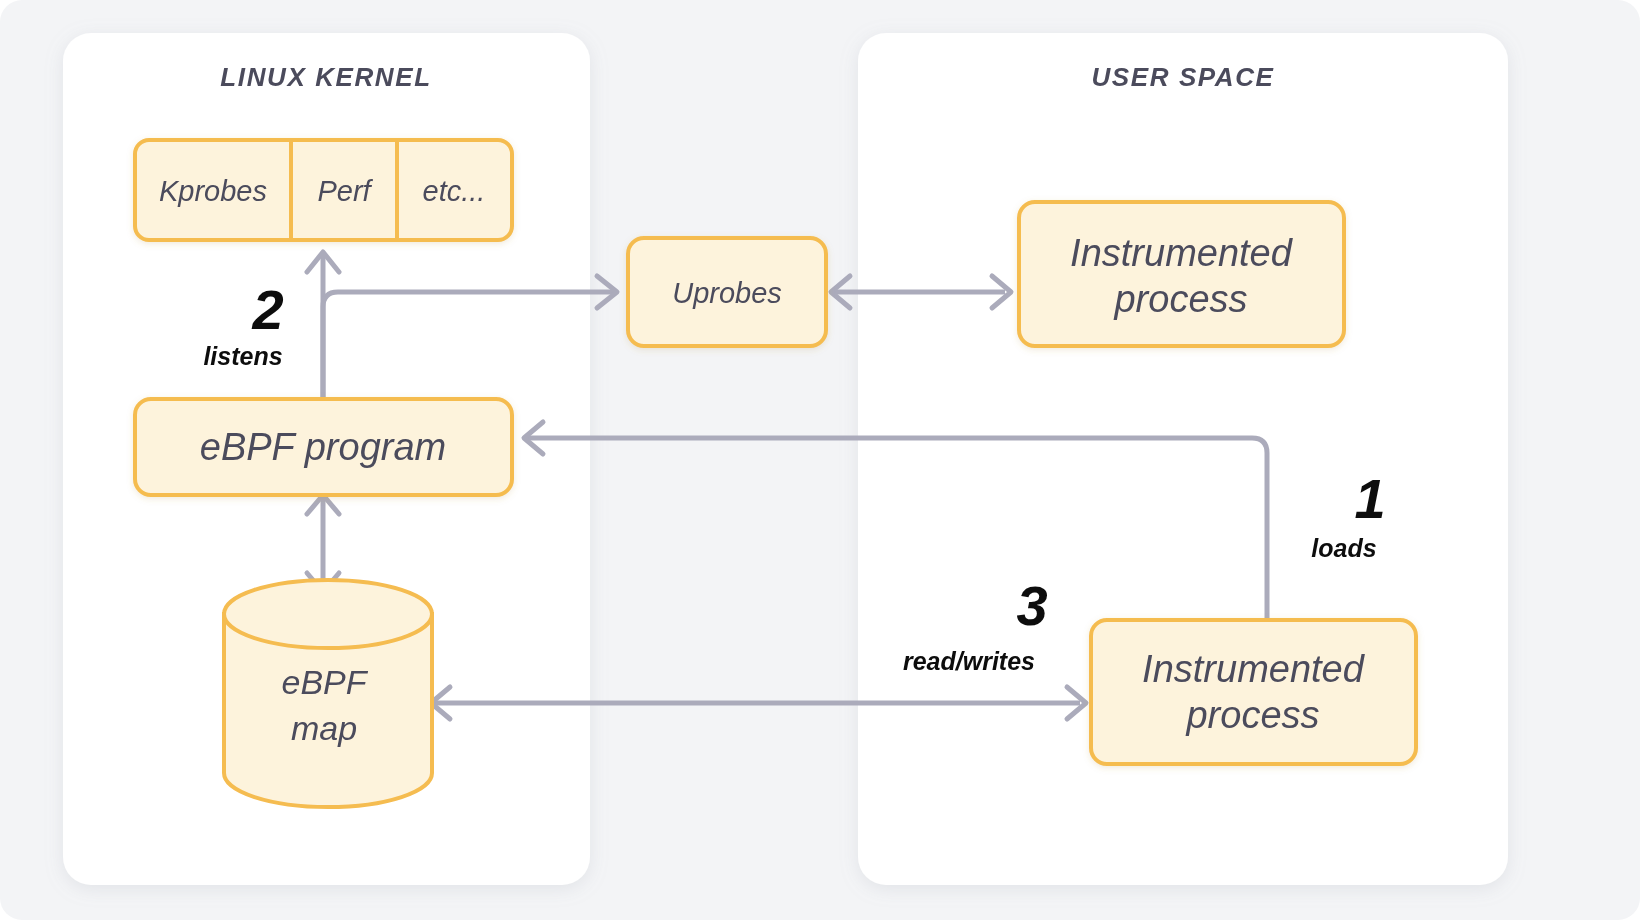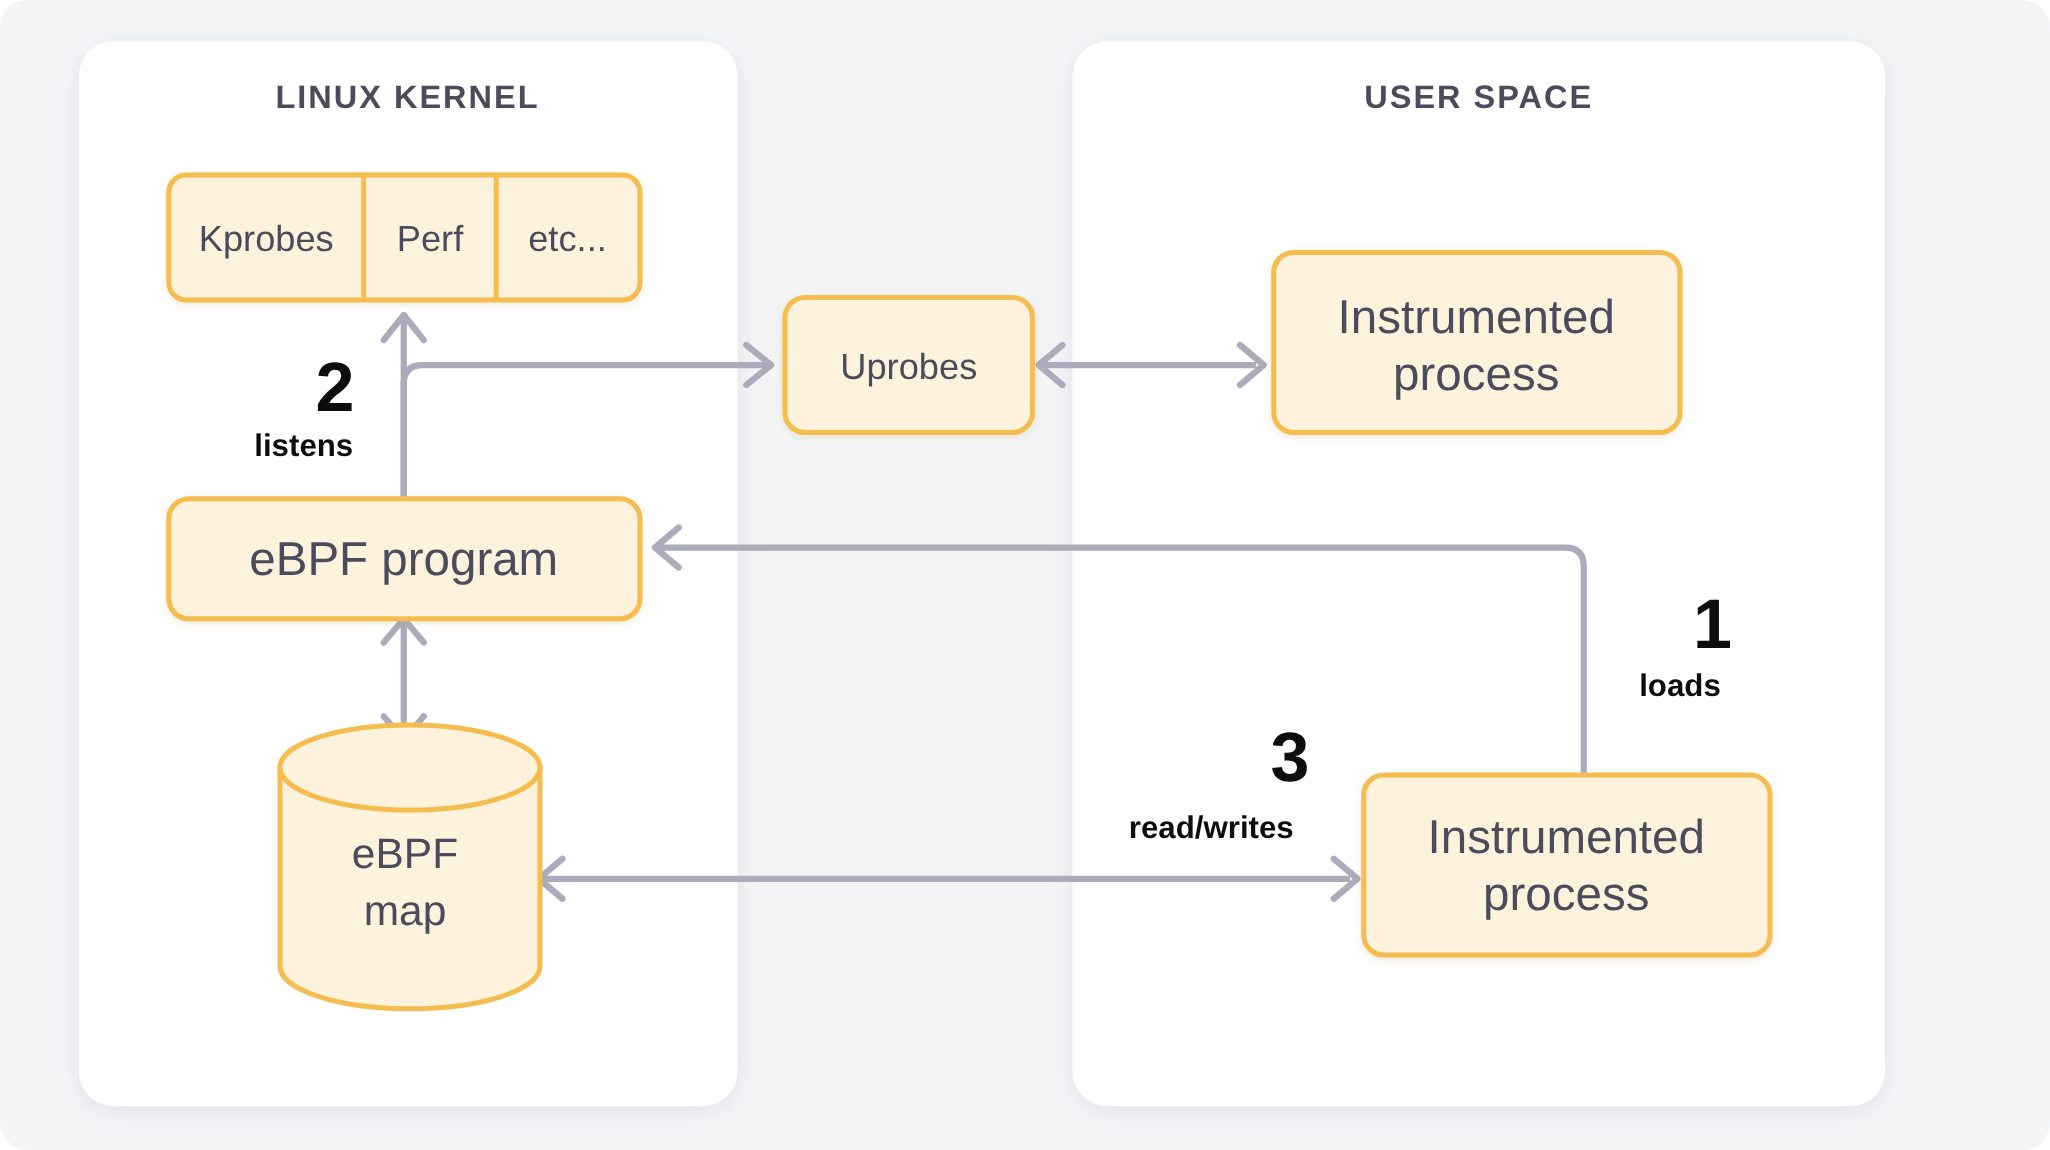--- a/index.html
+++ b/index.html
@@ -10,20 +10,21 @@
   body {
     width: 1640px;
     height: 920px;
     font-family: "Liberation Sans", sans-serif;
     overflow: hidden;
   }
   #stage {
     position: relative;
     width: 1640px;
     height: 920px;
+    font-style: italic;
   }
   .canvas-bg {
     position: absolute;
     left: 0; top: 0;
     width: 1640px; height: 920px;
     background: #F3F4F6;
     border-radius: 22px;
   }
   svg.diagram {
     position: absolute;

